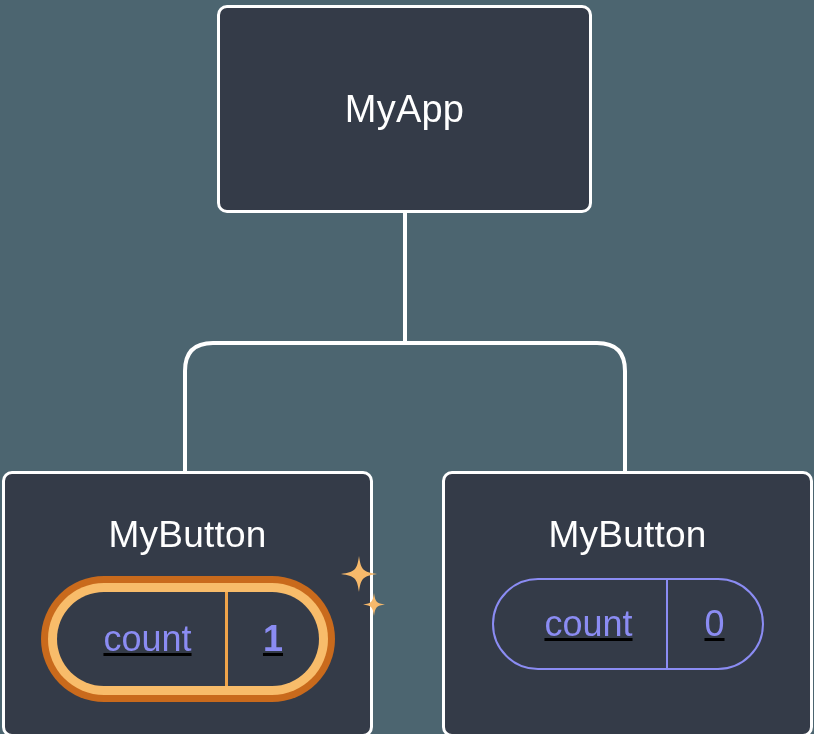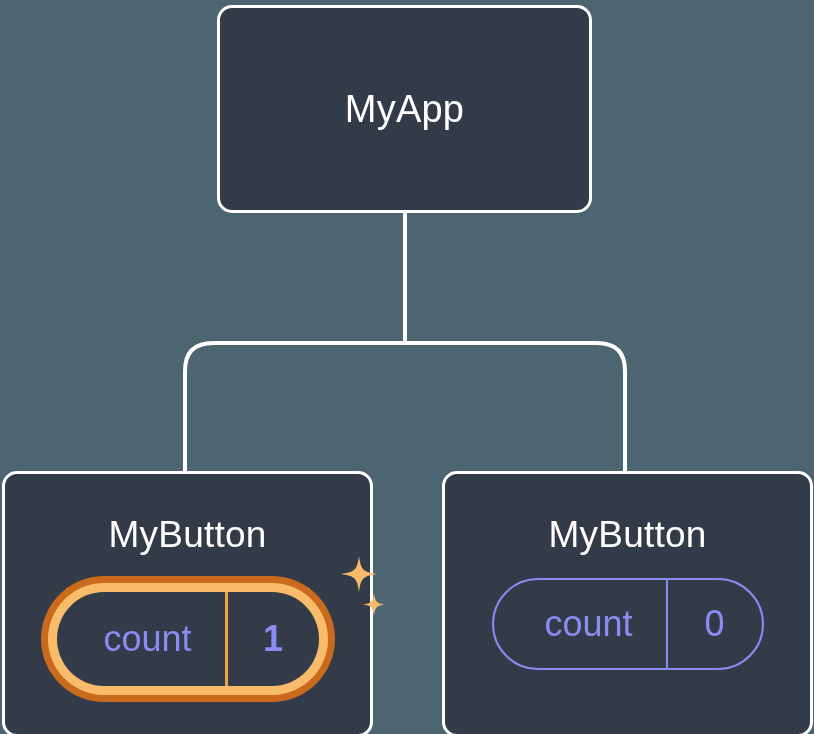--- a/index.html
+++ b/index.html
@@ -28,21 +28,21 @@
     height: 734px;
     pointer-events: none;
   }
 
   
   .node {
     position: absolute;
     box-sizing: border-box;
     background: #343b48;
     border: 3px solid #ffffff;
-    border-radius: 15px;
+    border-radius: 10px;
     display: flex;
     flex-direction: column;
     align-items: center;
   }
   .node-root {
     left: 217px;
     top: 5px;
     width: 375px;
     height: 208px;
     justify-content: center;
@@ -73,20 +73,21 @@
     font-size: 38px;
   }
 
   
   .pill-wrap {
     position: relative;
     margin-top: 25px;
     display: flex;
     align-items: center;
     justify-content: center;
+    text-decoration: underline;
   }
   .pill {
     box-sizing: border-box;
     display: flex;
     align-items: stretch;
     height: 92px;
     border: 2px solid #8b8cf3;
     border-radius: 46px;
     background: transparent;
   }

